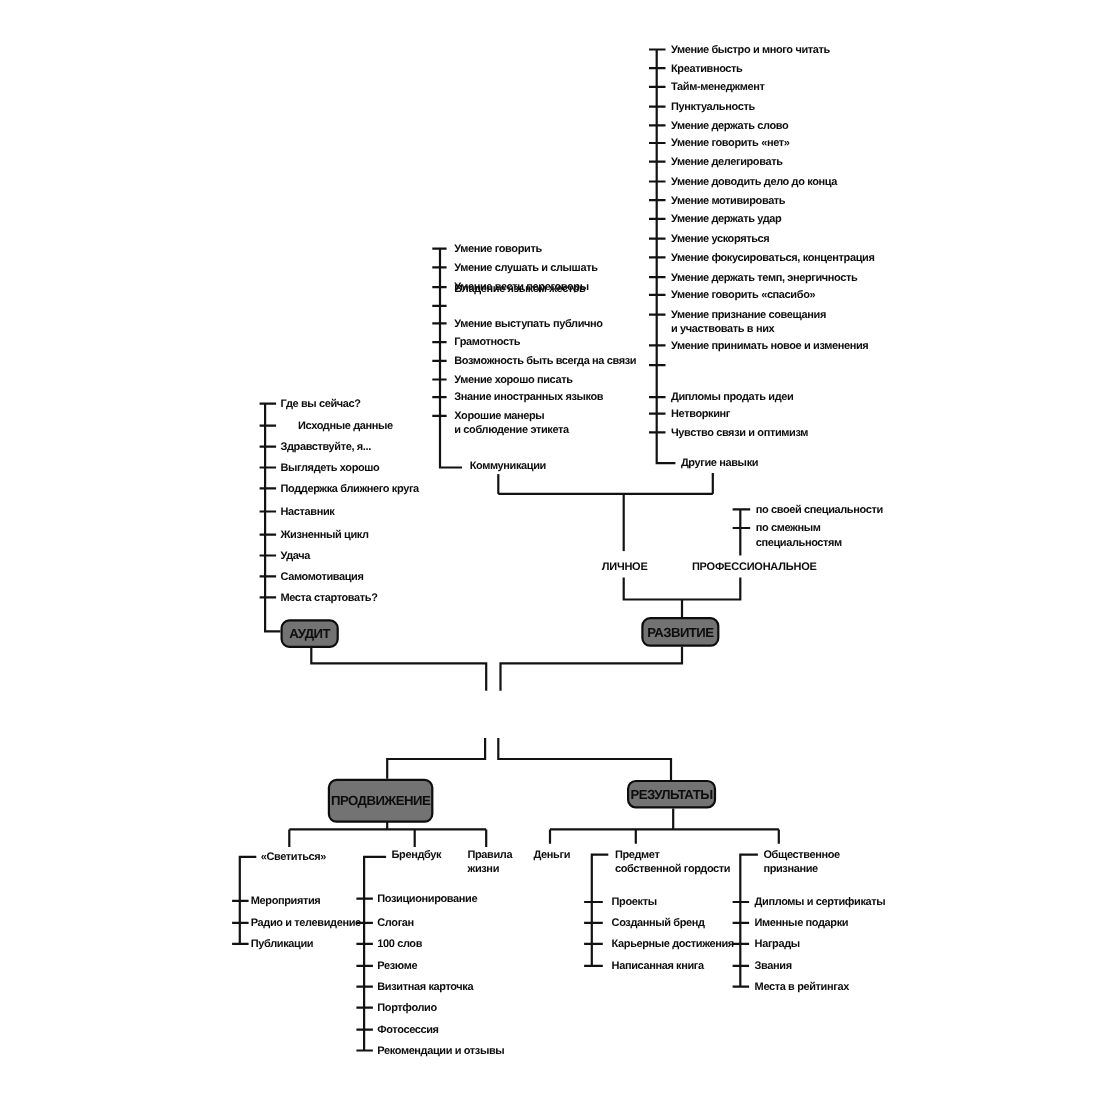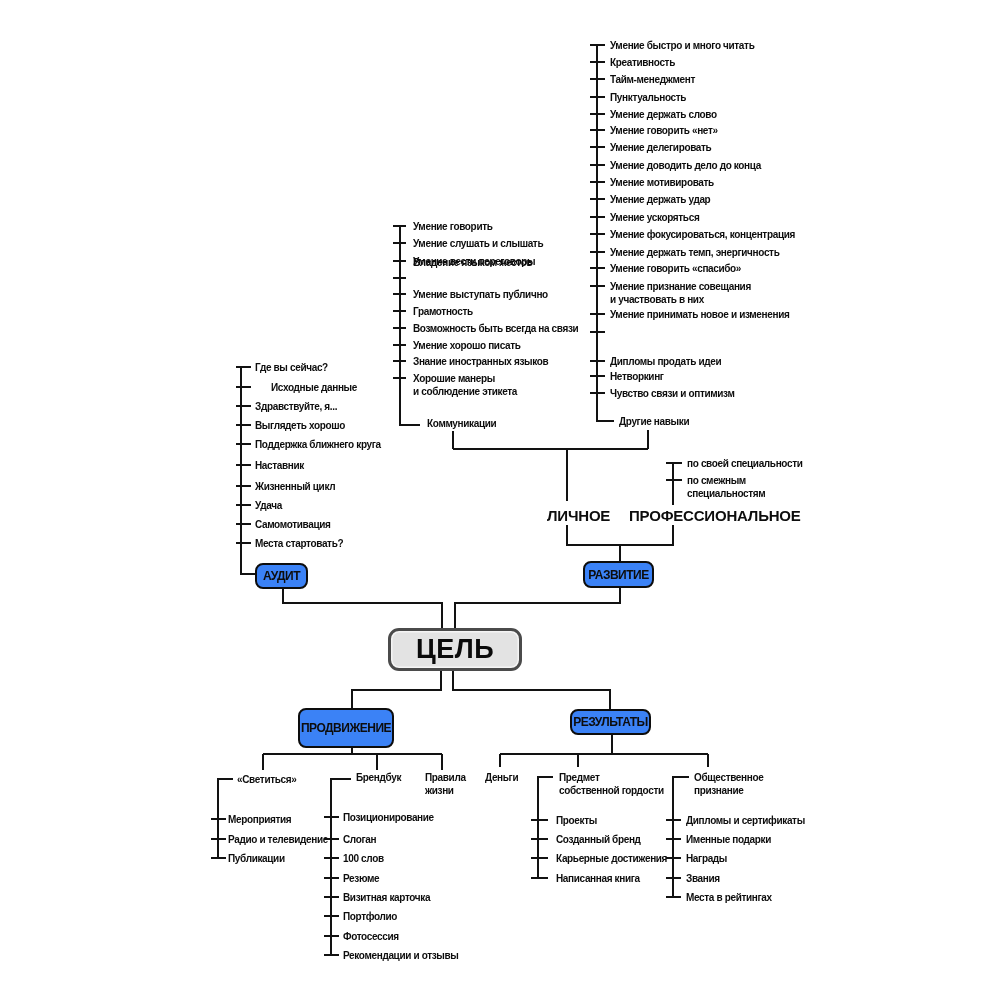--- a/index.html
+++ b/index.html
@@ -9,24 +9,24 @@
   }
   svg.wires { position:absolute; left:0; top:0; }
   .lbl {
     position:absolute;
     font:bold 10px/13px "Liberation Sans", sans-serif;
     letter-spacing:-0.35px;
     color:#0d0d0d;
     white-space:pre-line;
     width:max-content;
   }
-  .caps { font-size:15px; letter-spacing:-0.2px; }
+  .caps { font-size:10px; letter-spacing:-0.2px; }
   .node {
     position:absolute; display:flex; align-items:center; justify-content:center;
-    background:#3b82f6; border:2.5px solid #0d0d0d; border-radius:8px;
+    background:#737373; border:2.5px solid #0d0d0d; border-radius:8px;
     font:bold 12px "Liberation Sans", sans-serif; letter-spacing:-0.5px; color:#0d0d0d;
     box-sizing:border-box; white-space:nowrap;
   }
   .node.goal {
     background:#e3e3e3; border:3px solid #4b4b4b; border-radius:11px;
     font-size:27px; letter-spacing:0.5px; color:#0a0a0a;
     box-shadow: inset 0 0 0 1.5px #f5f5f5;
   }
 </style>
 </head>
@@ -125,23 +125,20 @@
 
   <div class="lbl caps" style="left:547px;top:509px">ЛИЧНОЕ</div>
   <div class="lbl caps" style="left:629px;top:509px">ПРОФЕССИОНАЛЬНОЕ</div>
 
   <div class="node" style="left:255px;top:563px;width:53px;height:26px">
     <span>АУДИТ</span>
   </div>
   <div class="node" style="left:583px;top:561px;width:71px;height:27px">
     <span>РАЗВИТИЕ</span>
   </div>
-  <div class="node goal" style="left:388px;top:628px;width:134px;height:43px">
-    <span>ЦЕЛЬ</span>
-  </div>
   <div class="node" style="left:298px;top:708px;width:96px;height:40px">
     <span>ПРОДВИЖЕНИЕ</span>
   </div>
   <div class="node" style="left:570px;top:709px;width:81px;height:26px">
     <span>РЕЗУЛЬТАТЫ</span>
   </div>
 
   <div class="lbl" style="left:237px;top:773px">«Светиться»</div>
   <div class="lbl" style="left:228px;top:813px">Мероприятия</div>
   <div class="lbl" style="left:228px;top:833px">Радио и телевидение</div>

